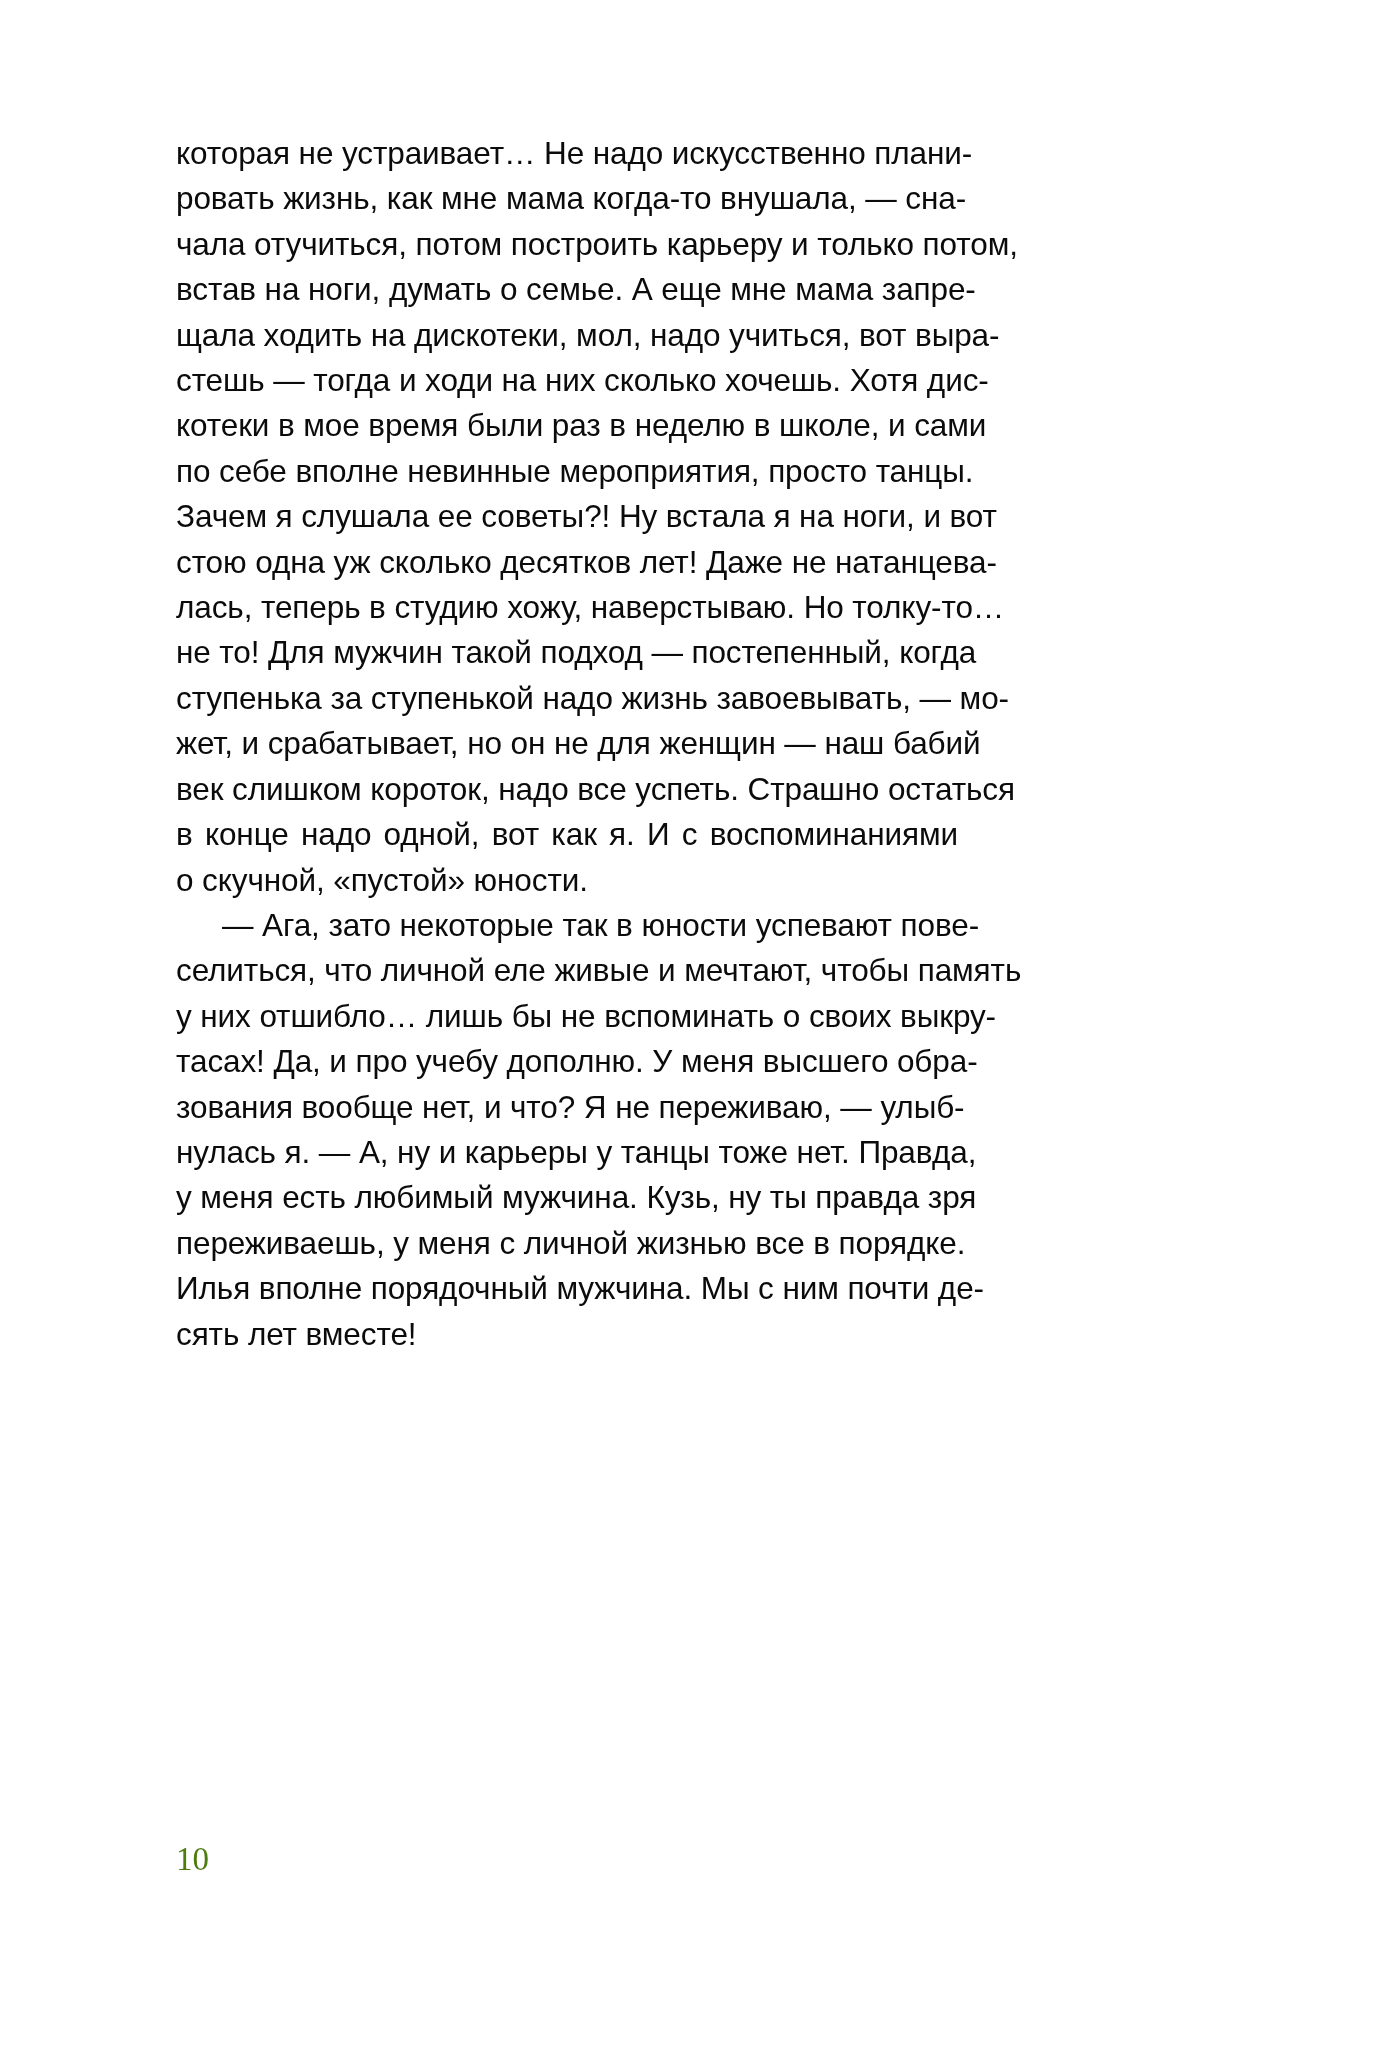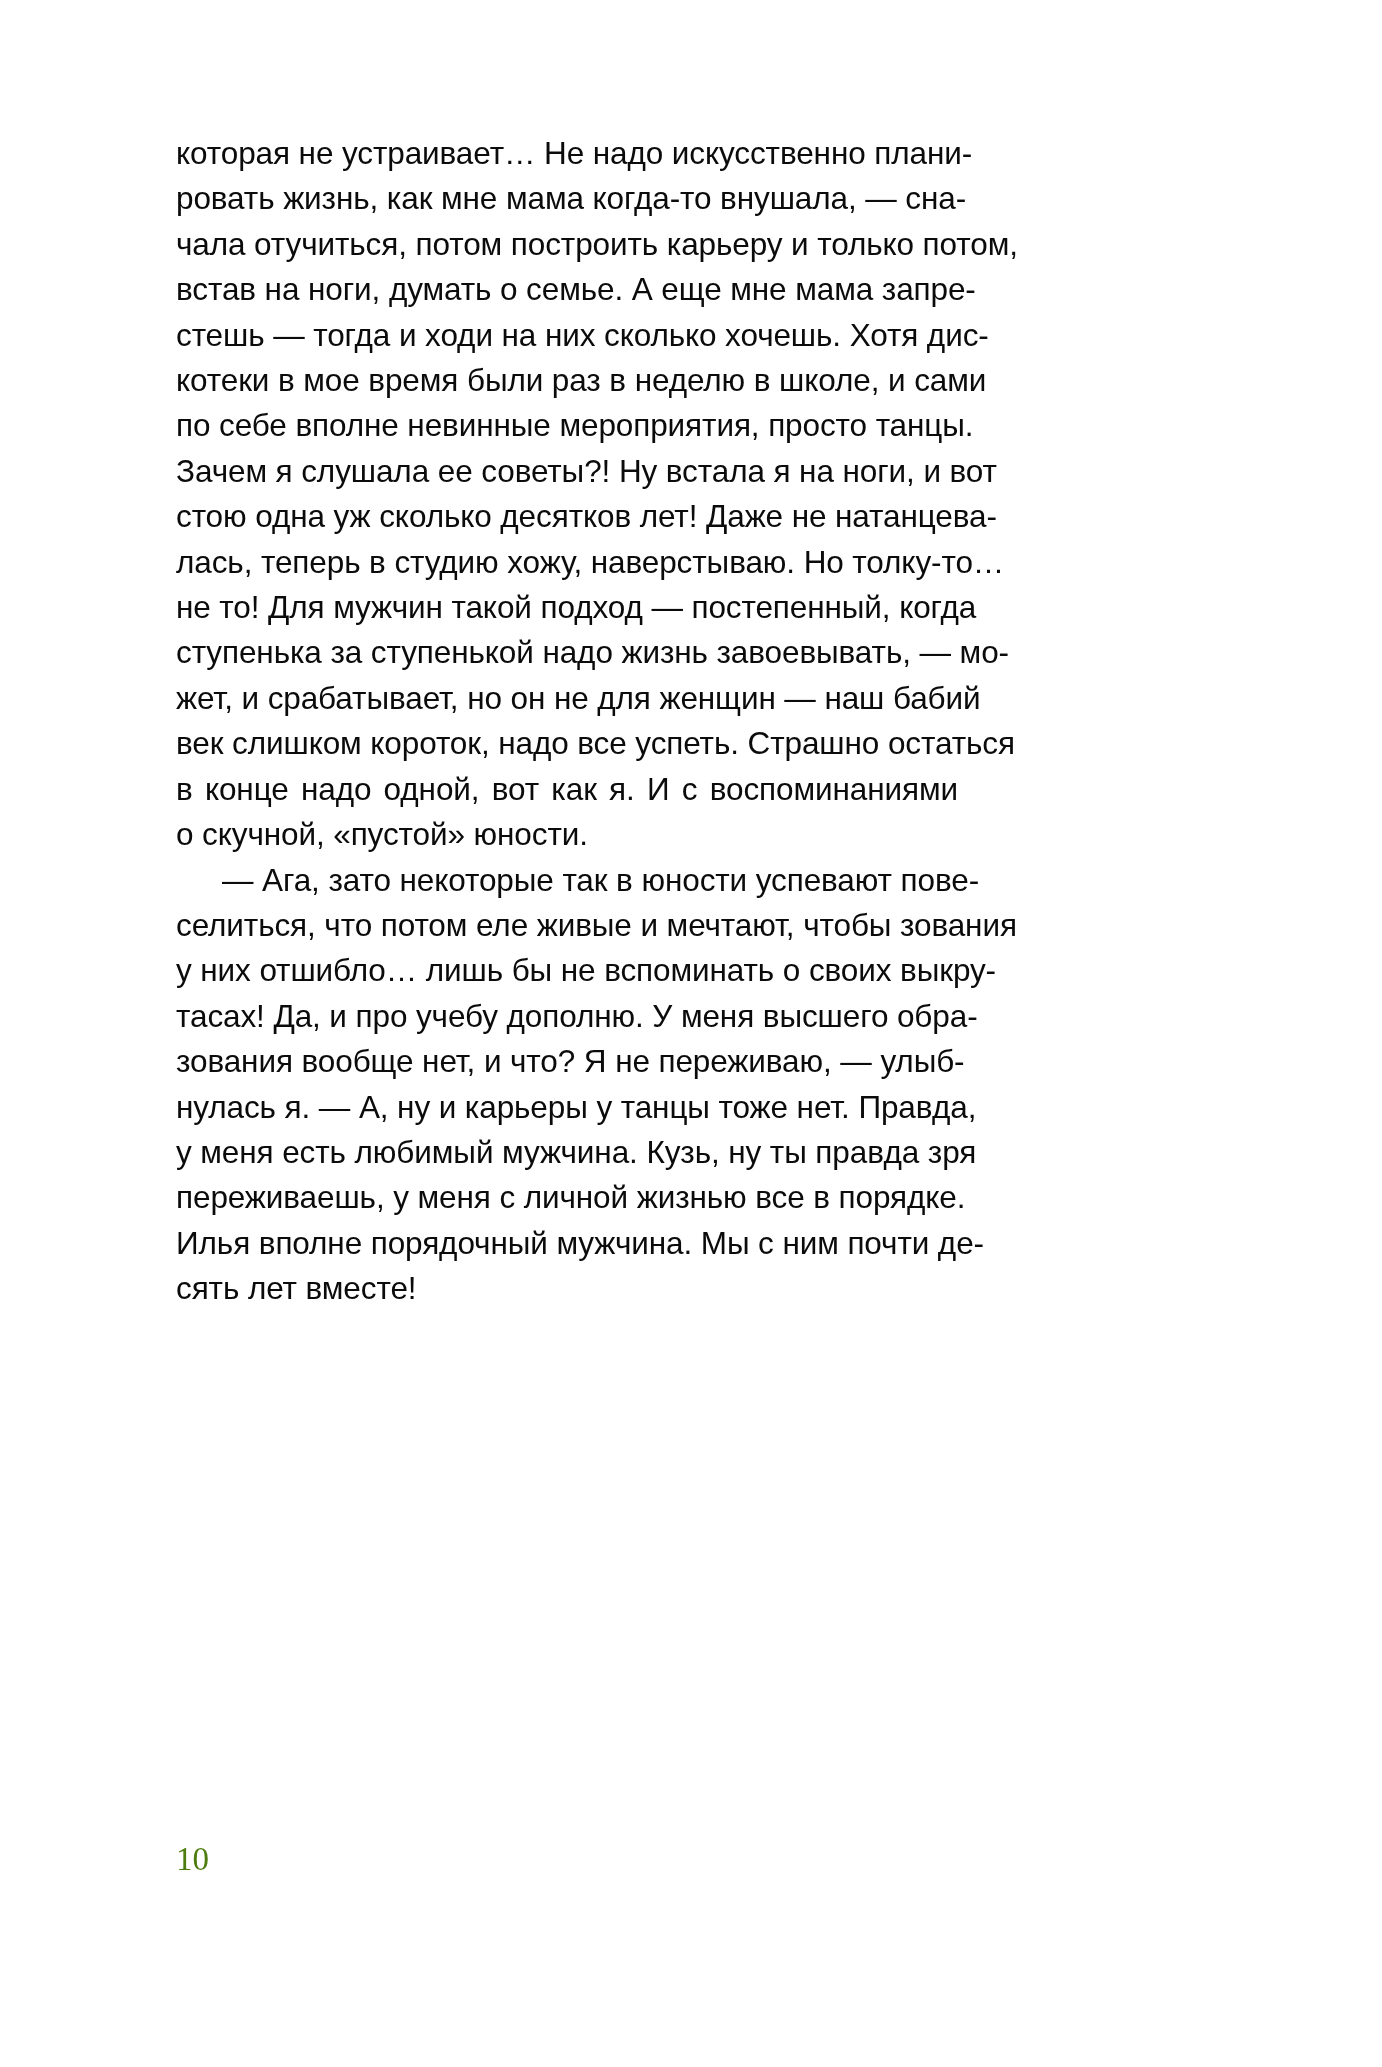--- a/index.html
+++ b/index.html
@@ -63,37 +63,38 @@
 
 <div class="page">
 
   <div class="text-block">
 
     <p class="para">
       <span class="line">которая не устраивает… Не надо искусственно плани-</span>
       <span class="line">ровать жизнь, как мне мама когда-то внушала, — сна-</span>
       <span class="line">чала отучиться, потом построить карьеру и только потом,</span>
       <span class="line">встав на ноги, думать о семье. А еще мне мама запре-</span>
+      <span class="line">щала ходить на дискотеки, мол, надо учиться, вот выра-</span>
       <span class="line">стешь — тогда и ходи на них сколько хочешь. Хотя дис-</span>
       <span class="line">котеки в мое время были раз в неделю в школе, и сами</span>
       <span class="line">по себе вполне невинные мероприятия, просто танцы.</span>
       <span class="line">Зачем я слушала ее советы?! Ну встала я на ноги, и вот</span>
       <span class="line">стою одна уж сколько десятков лет! Даже не натанцева-</span>
       <span class="line">лась, теперь в студию хожу, наверстываю. Но толку-то…</span>
       <span class="line">не то! Для мужчин такой подход — постепенный, когда</span>
       <span class="line">ступенька за ступенькой надо жизнь завоевывать, — мо-</span>
       <span class="line">жет, и срабатывает, но он не для женщин — наш бабий</span>
       <span class="line">век слишком короток, надо все успеть. Страшно остаться</span>
       <span class="line">в конце надо одной, вот как я. И с воспоминаниями</span>
       <span class="line last">о скучной, «пустой» юности.</span>
     </p>
 
     <p class="para">
       <span class="line"><span class="indent"></span><span>— Ага, зато некоторые так в юности успевают пове-</span></span>
-      <span class="line">селиться, что потом еле живые и мечтают, чтобы зования</span>
+      <span class="line">селиться, что личной еле живые и мечтают, чтобы память</span>
       <span class="line">у них отшибло… лишь бы не вспоминать о своих выкру-</span>
       <span class="line">тасах! Да, и про учебу дополню. У меня высшего обра-</span>
       <span class="line">зования вообще нет, и что? Я не переживаю, — улыб-</span>
       <span class="line">нулась я. — А, ну и карьеры у танцы тоже нет. Правда,</span>
       <span class="line">у меня есть любимый мужчина. Кузь, ну ты правда зря</span>
       <span class="line">переживаешь, у меня с личной жизнью все в порядке.</span>
       <span class="line">Илья вполне порядочный мужчина. Мы с ним почти де-</span>
       <span class="line last">сять лет вместе!</span>
     </p>
 

